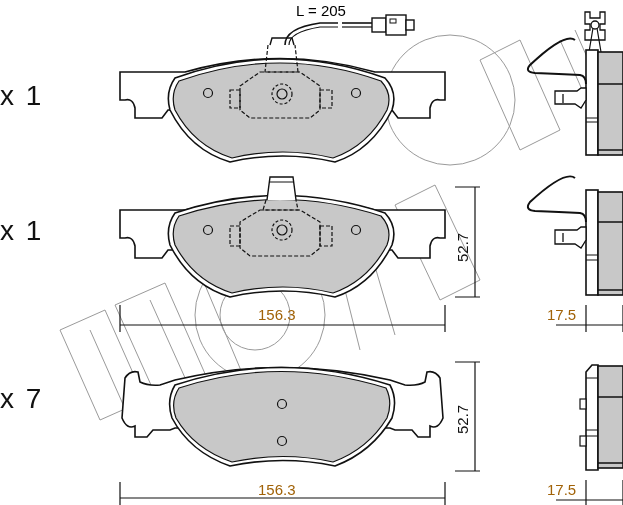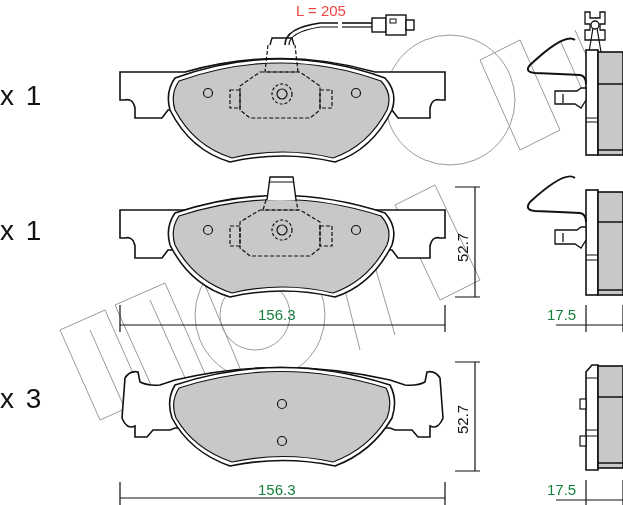--- a/index.html
+++ b/index.html
@@ -1,23 +1,23 @@
 <!DOCTYPE html>
 <html><head>
 <meta charset="utf-8">
 <style>
   html, body { margin: 0; padding: 0; background: #ffffff; }
   body { width: 623px; height: 505px; overflow: hidden; position: relative;
          font-family: "Liberation Sans", sans-serif; }
   svg { position: absolute; left: 0; top: 0; }
   .qty { position: absolute; font-size: 28px; color: #111; line-height: 1; letter-spacing: 2px; }
-  .dim { position: absolute; font-size: 15px; color: #15803d; line-height: 1; }
+  .dim { position: absolute; font-size: 15px; color: #a16207; line-height: 1; }
   .dim-v { position: absolute; font-size: 15px; color: #111; line-height: 1;
            transform: rotate(-90deg); transform-origin: left top; }
-  .wire-label { position: absolute; font-size: 15px; color: #ef4444; }
+  .wire-label { position: absolute; font-size: 15px; color: #000000; }
 </style>
 </head>
 <body>
 
 <svg width="623" height="505" viewBox="0 0 623 505" xmlns="http://www.w3.org/2000/svg">
   <defs>
 
     <g id="backplate-a">
       <path d="M120,72 H170 Q200,52 280,48 Q360,52 395,72 H445 V100 H440 Q432,98 430,108 V118 H408 Q405,122 395,124 H170 Q160,122 155,118 H135 V108 Q133,98 125,100 H120 Z" fill="#fff" stroke="#111" stroke-width="1.6"></path>
     </g>
@@ -147,21 +147,21 @@
     <path d="M598,397 H623 M598,463 H623" stroke="#111" stroke-width="1.4"></path>
     <rect x="580" y="399" width="6" height="10" fill="#fff" stroke="#111" stroke-width="1.2"></rect>
     <rect x="580" y="436" width="6" height="10" fill="#fff" stroke="#111" stroke-width="1.2"></rect>
   </g>
 </svg>
 
 <div class="wire-label" style="left:296px; top:2px;">L = 205</div>
 
 <div class="qty" style="left:0px; top:82px;">x 1</div>
 <div class="qty" style="left:0px; top:217px;">x 1</div>
-<div class="qty" style="left:0px; top:385px;">x 3</div>
+<div class="qty" style="left:0px; top:385px;">x 7</div>
 
 <div class="dim" style="left:258px; top:307px;">156.3</div>
 <div class="dim-v" style="left:455px; top:262px;">52.7</div>
 <div class="dim" style="left:547px; top:307px;">17.5</div>
 
 <div class="dim" style="left:258px; top:482px;">156.3</div>
 <div class="dim-v" style="left:455px; top:434px;">52.7</div>
 <div class="dim" style="left:547px; top:482px;">17.5</div>
 
 </body></html>

